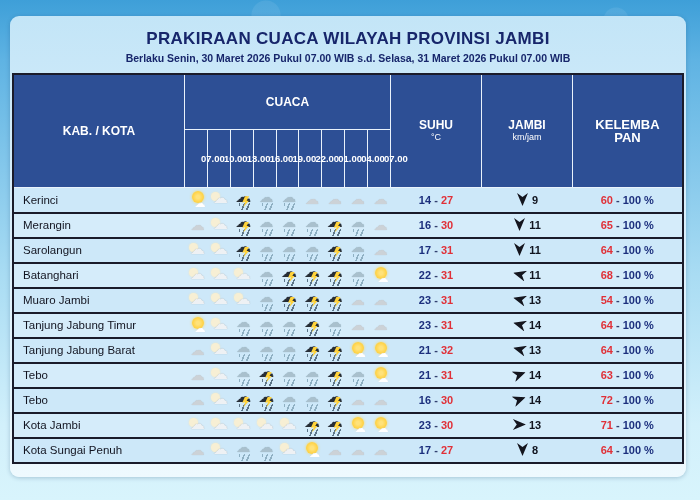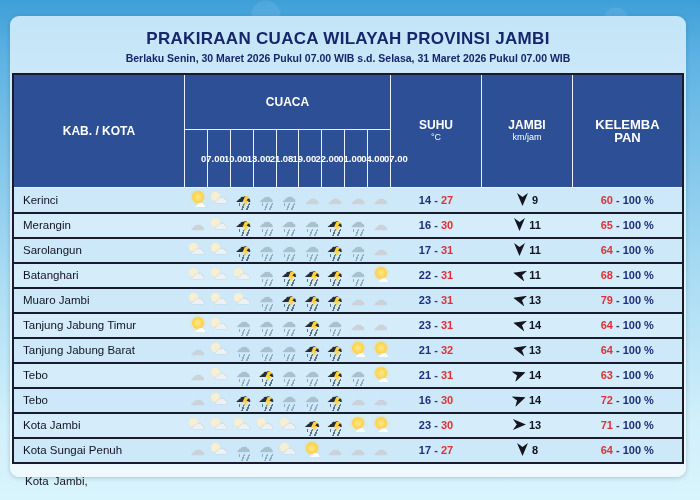--- a/index.html
+++ b/index.html
@@ -130,21 +130,21 @@
         </th>
         <th class="rh-h" rowspan="2">
           <span class="h-line">KELEMBA</span>
           <span class="h-line">PAN</span>
         </th>
       </tr>
       <tr>
           <th class="time">07.00</th>
           <th class="time">10.00</th>
           <th class="time">13.00</th>
-          <th class="time">21.08</th>
+          <th class="time">16.00</th>
           <th class="time">19.00</th>
           <th class="time">22.00</th>
           <th class="time">01.00</th>
           <th class="time">04.00</th>
           <th class="time">07.00</th>
         </tr>
     </thead>
     <tbody>
         <tr>
           <td class="name">Kerinci</td>
@@ -212,21 +212,21 @@
           <td class="icell"><span class="wi wi-partly"></span></td>
           <td class="icell"><span class="wi wi-partly"></span></td>
           <td class="icell"><span class="wi wi-rain"></span></td>
           <td class="icell"><span class="wi wi-storm"></span></td>
           <td class="icell"><span class="wi wi-storm"></span></td>
           <td class="icell"><span class="wi wi-storm"></span></td>
           <td class="icell"><span class="wi wi-cloud"></span></td>
           <td class="icell"><span class="wi wi-cloud"></span></td>
           <td class="suhu"><span class="c-navy">23</span><span class="dash"> - </span><span class="c-red">31</span></td>
           <td class="angin"><span class="arrow" style="transform: rotate(195deg);"></span><span>13</span></td>
-          <td class="rh"><span class="c-red">79</span><span class="dash"> - </span><span class="c-navy">100 %</span></td>
+          <td class="rh"><span class="c-red">54</span><span class="dash"> - </span><span class="c-navy">100 %</span></td>
         </tr>
         <tr class="alt">
           <td class="name">Tanjung Jabung Timur</td>
           <td class="icell"><span class="wi wi-sun"></span></td>
           <td class="icell"><span class="wi wi-partly"></span></td>
           <td class="icell"><span class="wi wi-rain"></span></td>
           <td class="icell"><span class="wi wi-rain"></span></td>
           <td class="icell"><span class="wi wi-rain"></span></td>
           <td class="icell"><span class="wi wi-storm"></span></td>
           <td class="icell"><span class="wi wi-rain"></span></td>
@@ -308,15 +308,14 @@
           <td class="icell"><span class="wi wi-cloud"></span></td>
           <td class="icell"><span class="wi wi-cloud"></span></td>
           <td class="suhu"><span class="c-navy">17</span><span class="dash"> - </span><span class="c-red">27</span></td>
           <td class="angin"><span class="arrow" style="transform: rotate(90deg);"></span><span>8</span></td>
           <td class="rh"><span class="c-red">64</span><span class="dash"> - </span><span class="c-navy">100 %</span></td>
         </tr>
       </tbody>
   </table>
 
   <div class="footer">
-      <div>Kota Jambi,</div>
     </div>
 </div>
 
 </body></html>

